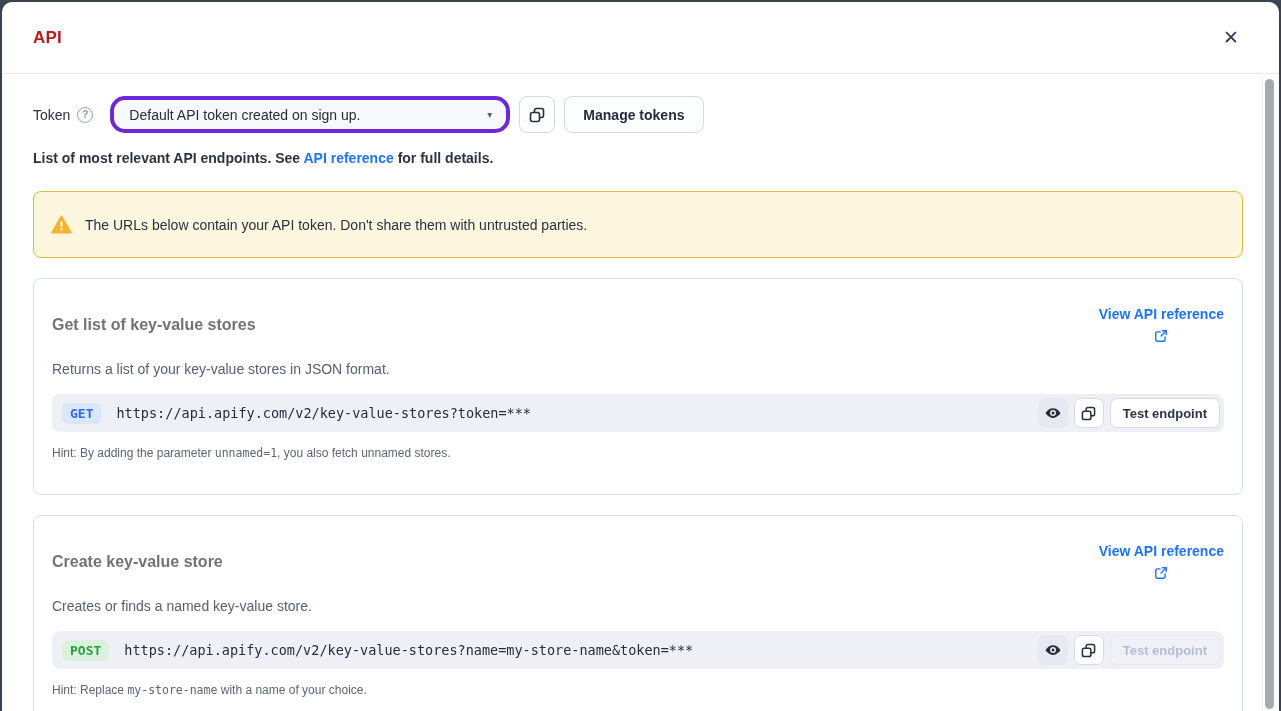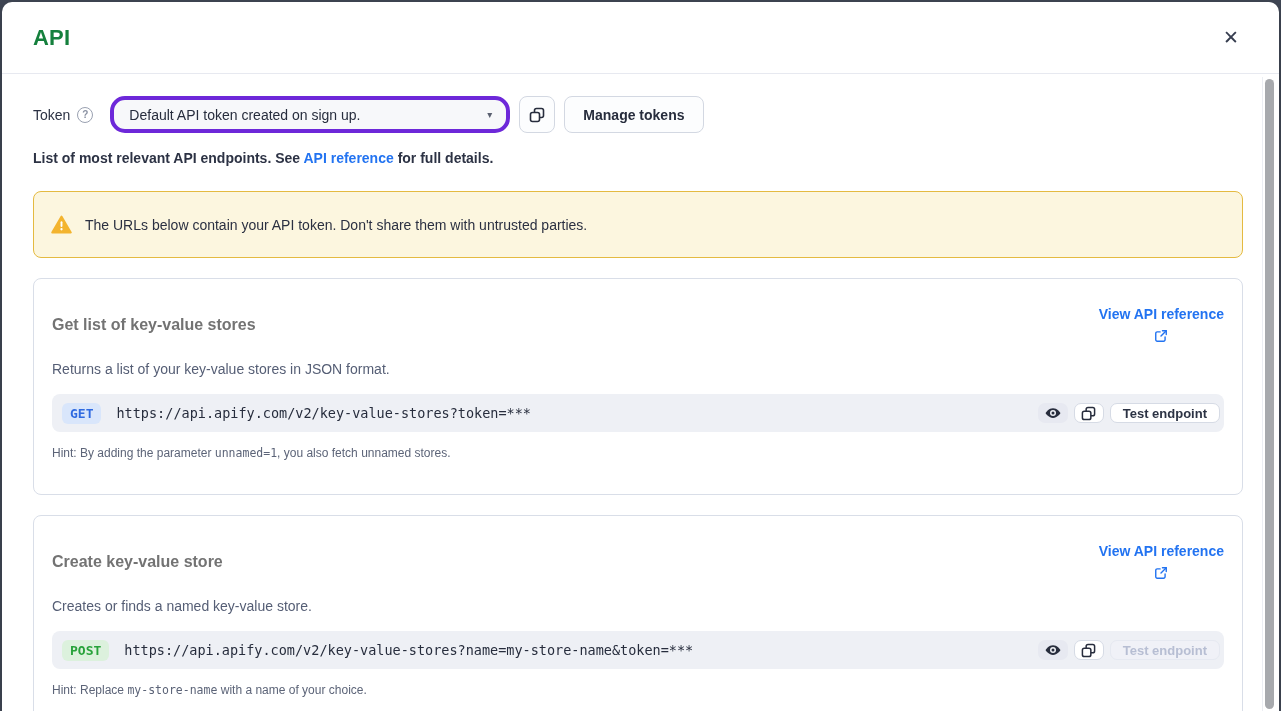--- a/index.html
+++ b/index.html
@@ -19,21 +19,21 @@
     overflow: hidden;
   }
   .modal-header {
     height: 72px;
     display: flex;
     align-items: center;
     justify-content: space-between;
     padding: 0 36px 0 31px;
     border-bottom: 1px solid #e7e9f0;
   }
-  .modal-title { font-size: 22px; font-weight: 700; color: #15803d; letter-spacing: .2px; }
+  .modal-title { font-size: 17px; font-weight: 700; color: #b91c1c; letter-spacing: .2px; }
   .close-btn {
     background: none; border: none; cursor: pointer;
     font-size: 19px; color: #363d4f; line-height: 1;
     padding: 4px;
   }
   .modal-body {
     position: relative;
     padding: 22px 36px 0 31px;
     height: calc(100% - 72px);
     overflow: hidden;
@@ -128,21 +128,21 @@
   }
   .method-get  { background: #d9e6fb; color: #2f6ae0; }
   .method-post { background: #dcf1dd; color: #27a23a; }
   .endpoint-url {
     font-family: "DejaVu Sans Mono", monospace;
     font-size: 13.5px; color: #272d3d;
     margin-left: 15px; flex: 1;
     white-space: nowrap; overflow: hidden;
   }
   .row-btn {
-    height: 20px; border-radius: 7px;
+    height: 30px; border-radius: 7px;
     display: inline-flex; align-items: center; justify-content: center;
     cursor: pointer; flex: none;
     font-family: "Liberation Sans", sans-serif;
   }
   .eye-btn  { width: 30px; background: #e7e9f1; border: none; margin-right: 6px; }
   .copy-sm  { width: 30px; background: #ffffff; border: 1px solid #d6dbe5; margin-right: 6px; }
   .test-btn {
     padding: 0 12px; background: #ffffff; border: 1px solid #d6dbe5;
     font-size: 13px; font-weight: 600; color: #2c3344;
   }

